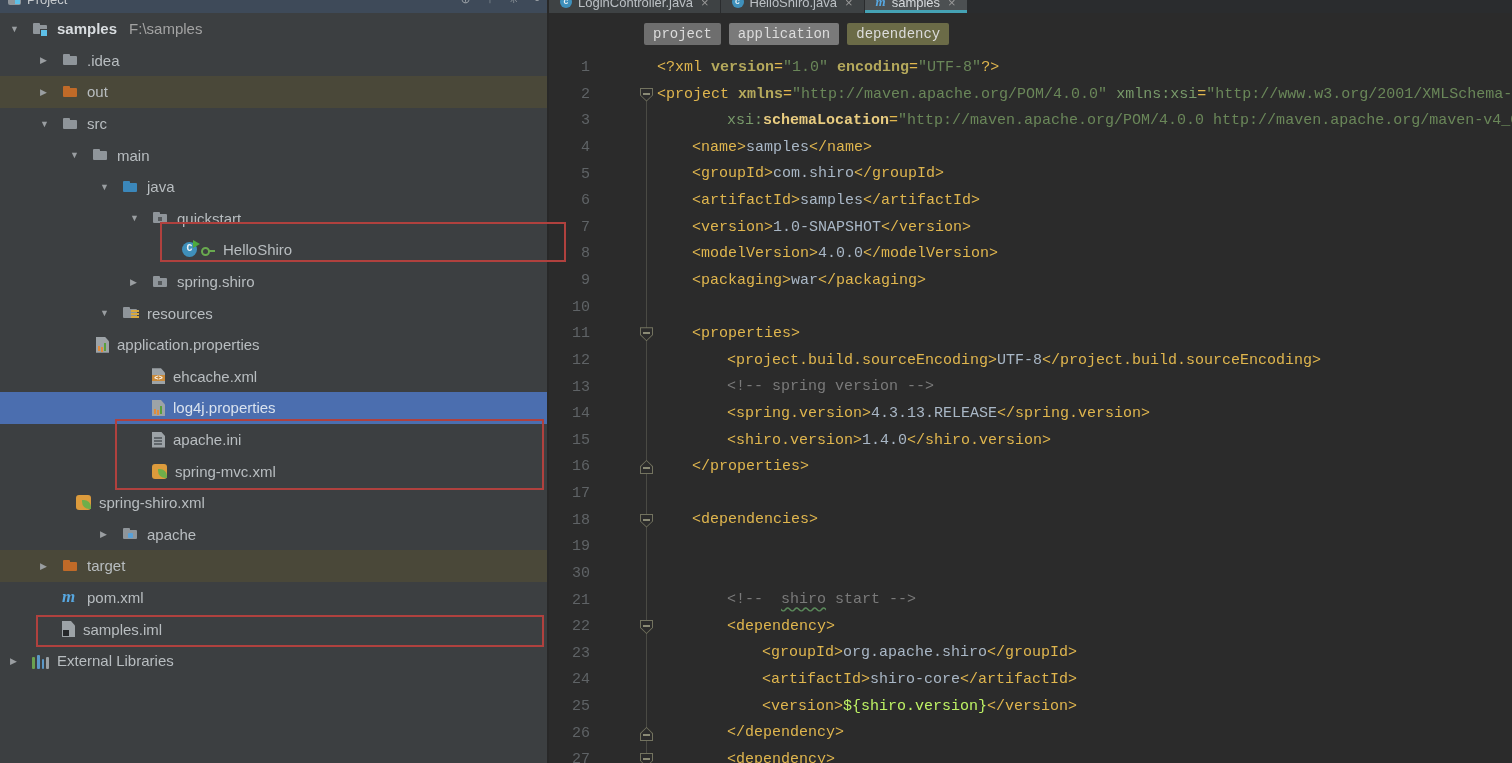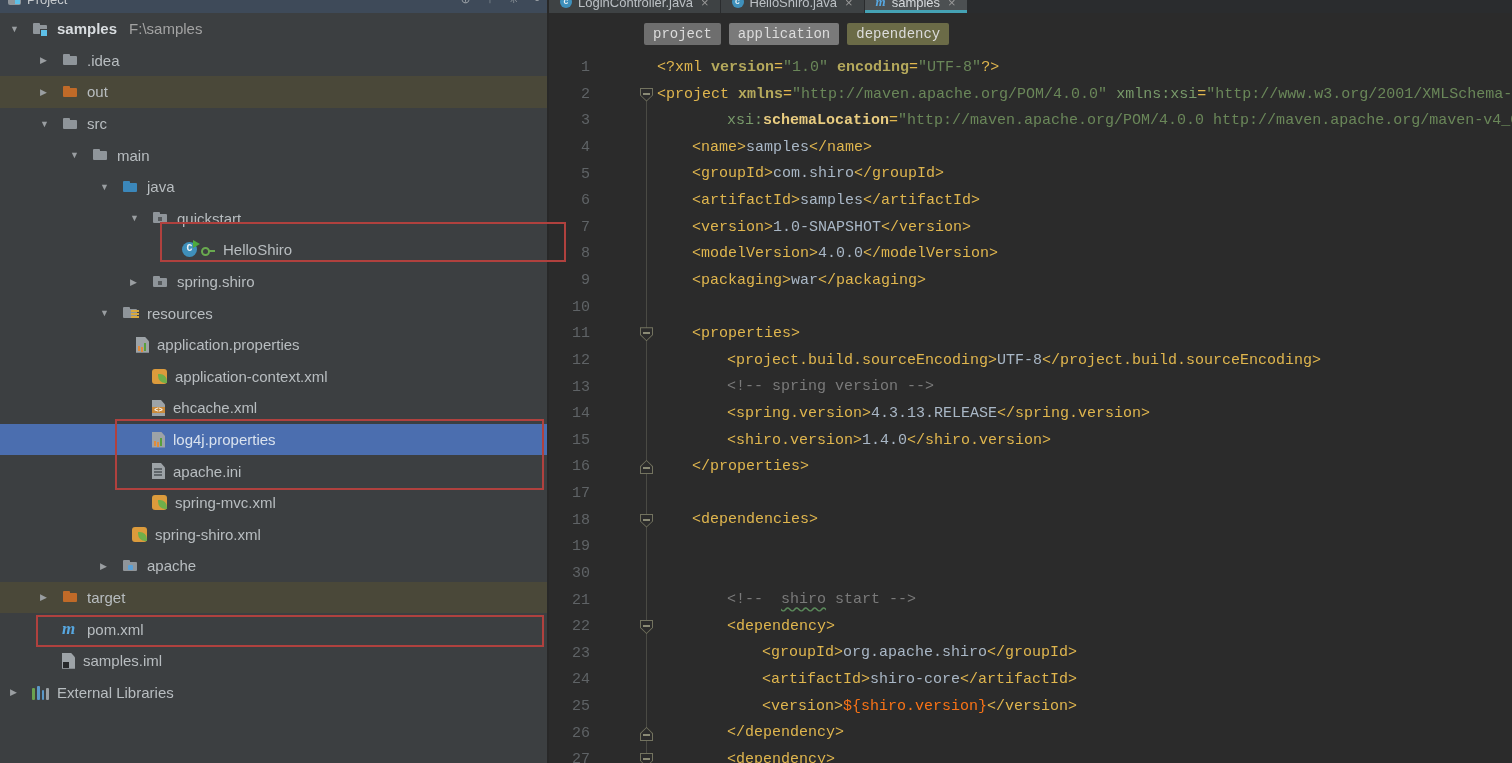--- a/index.html
+++ b/index.html
@@ -77,21 +77,21 @@
   .fm{position:absolute;left:91px;width:13px;height:14px;background:#73735f;
     clip-path:polygon(0 0,100% 0,100% 55%,50% 100%,0 55%);}
   .fm::before{content:"";position:absolute;inset:1px;background:#2b2b2b;clip-path:polygon(0 0,100% 0,100% 55%,50% 100%,0 55%);}
   .fm::after{content:"";position:absolute;left:3px;top:5px;width:7px;height:2px;background:#8a8a75;}
   .fm.end{transform:scaleY(-1);}
   .code{position:absolute;left:108px;top:55px;right:0;bottom:0;overflow:hidden;
     font:15px "Liberation Mono","DejaVu Sans Mono",monospace;line-height:26.62px;white-space:pre;color:#a9b7c6;}
   .cl{height:26.62px;}
   .tk-tag{color:#e0b64e;} .tk-attr{color:#b5a95c;font-weight:bold;} .tk-attrb{color:#e8cc80;font-weight:bold;}
   .tk-ns{color:#78996a;} .tk-str{color:#6a8759;} .tk-txt{color:#a9b7c6;}
-  .tk-com{color:#7a7a7a;} .tk-var{color:#f97316;}
+  .tk-com{color:#7a7a7a;} .tk-var{color:#bef264;}
   .tk-comu{color:#7a7a7a;text-decoration:underline wavy #5a8a5a;text-underline-offset:3px;}
 
   
   .ann{position:absolute;border:2px solid #b0413e;z-index:50;pointer-events:none;}
   .watermark{position:absolute;right:22px;bottom:8px;text-align:right;color:#5e5e5e;z-index:40;line-height:1.4;}
   .wm1{font-size:20px;}
   .wm2{font-size:21px;font-family:"Liberation Mono","DejaVu Sans Mono",monospace;}
 </style>
 </head>
 <body>
@@ -188,33 +188,26 @@
         </div>
         <div class="trow" style="padding-left: 98px;">
           <span class="arr">▼</span>
           <span class="icwrap">
             <span class="ic folder f-gray">
               <i class="rlines"></i>
             </span>
           </span>
           <span class="tlabel">resources</span>
         </div>
-        <div class="trow" style="padding-left: 112px;">
+        <div class="trow" style="padding-left: 72px;">
           <span class="arr"></span>
           <span class="icwrap">
             <span class="ic file pbars"></span>
           </span>
           <span class="tlabel">application.properties</span>
-        </div>
-        <div class="trow" style="padding-left: 128px;">
-          <span class="arr"></span>
-          <span class="icwrap">
-            <span class="ic spr"></span>
-          </span>
-          <span class="tlabel">application-context.xml</span>
         </div>
         <div class="trow" style="padding-left: 128px;">
           <span class="arr"></span>
           <span class="icwrap">
             <span class="ic file">
               <i class="xband">&lt;&gt;</i>
             </span>
           </span>
           <span class="tlabel">ehcache.xml</span>
         </div>
@@ -234,21 +227,21 @@
           </span>
           <span class="tlabel">apache.ini</span>
         </div>
         <div class="trow" style="padding-left: 128px;">
           <span class="arr"></span>
           <span class="icwrap">
             <span class="ic spr"></span>
           </span>
           <span class="tlabel">spring-mvc.xml</span>
         </div>
-        <div class="trow" style="padding-left: 108px;">
+        <div class="trow" style="padding-left: 52px;">
           <span class="arr"></span>
           <span class="icwrap">
             <span class="ic spr"></span>
           </span>
           <span class="tlabel">spring-shiro.xml</span>
         </div>
         <div class="trow" style="padding-left: 98px;">
           <span class="arr">▶</span>
           <span class="icwrap">
             <span class="ic folder f-gray">

